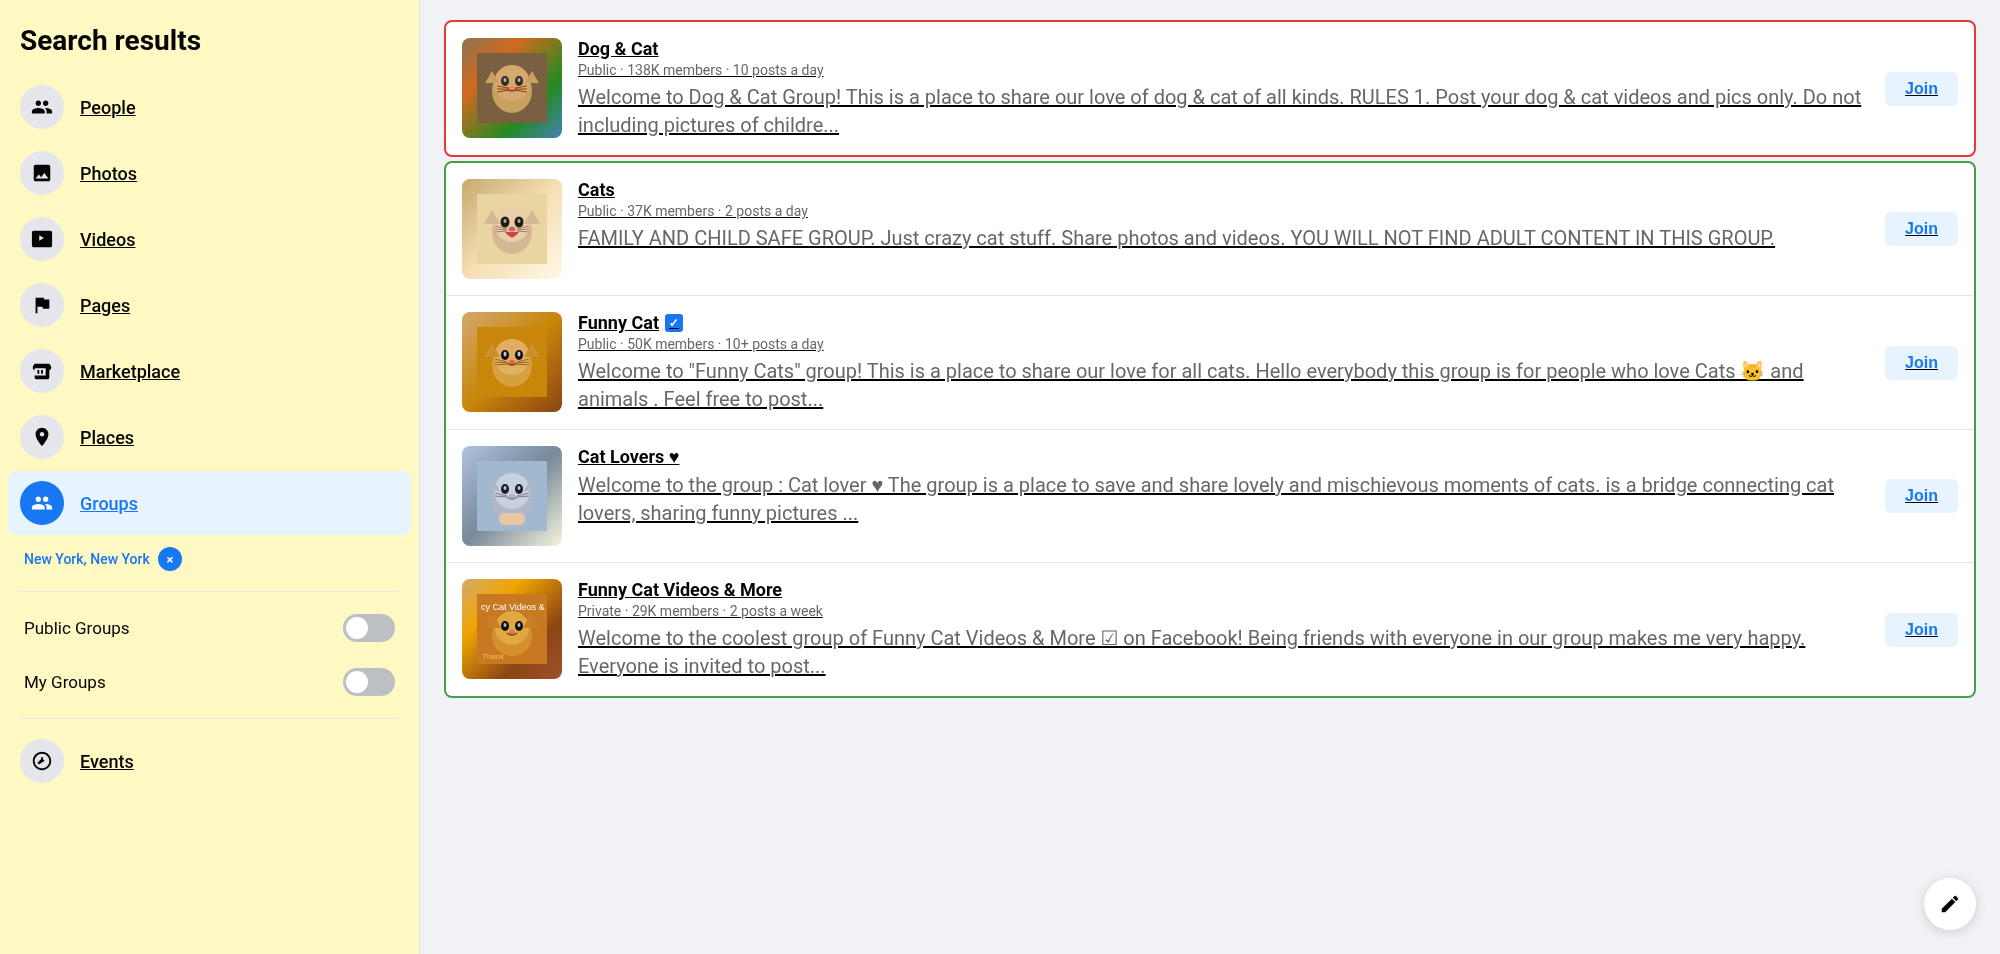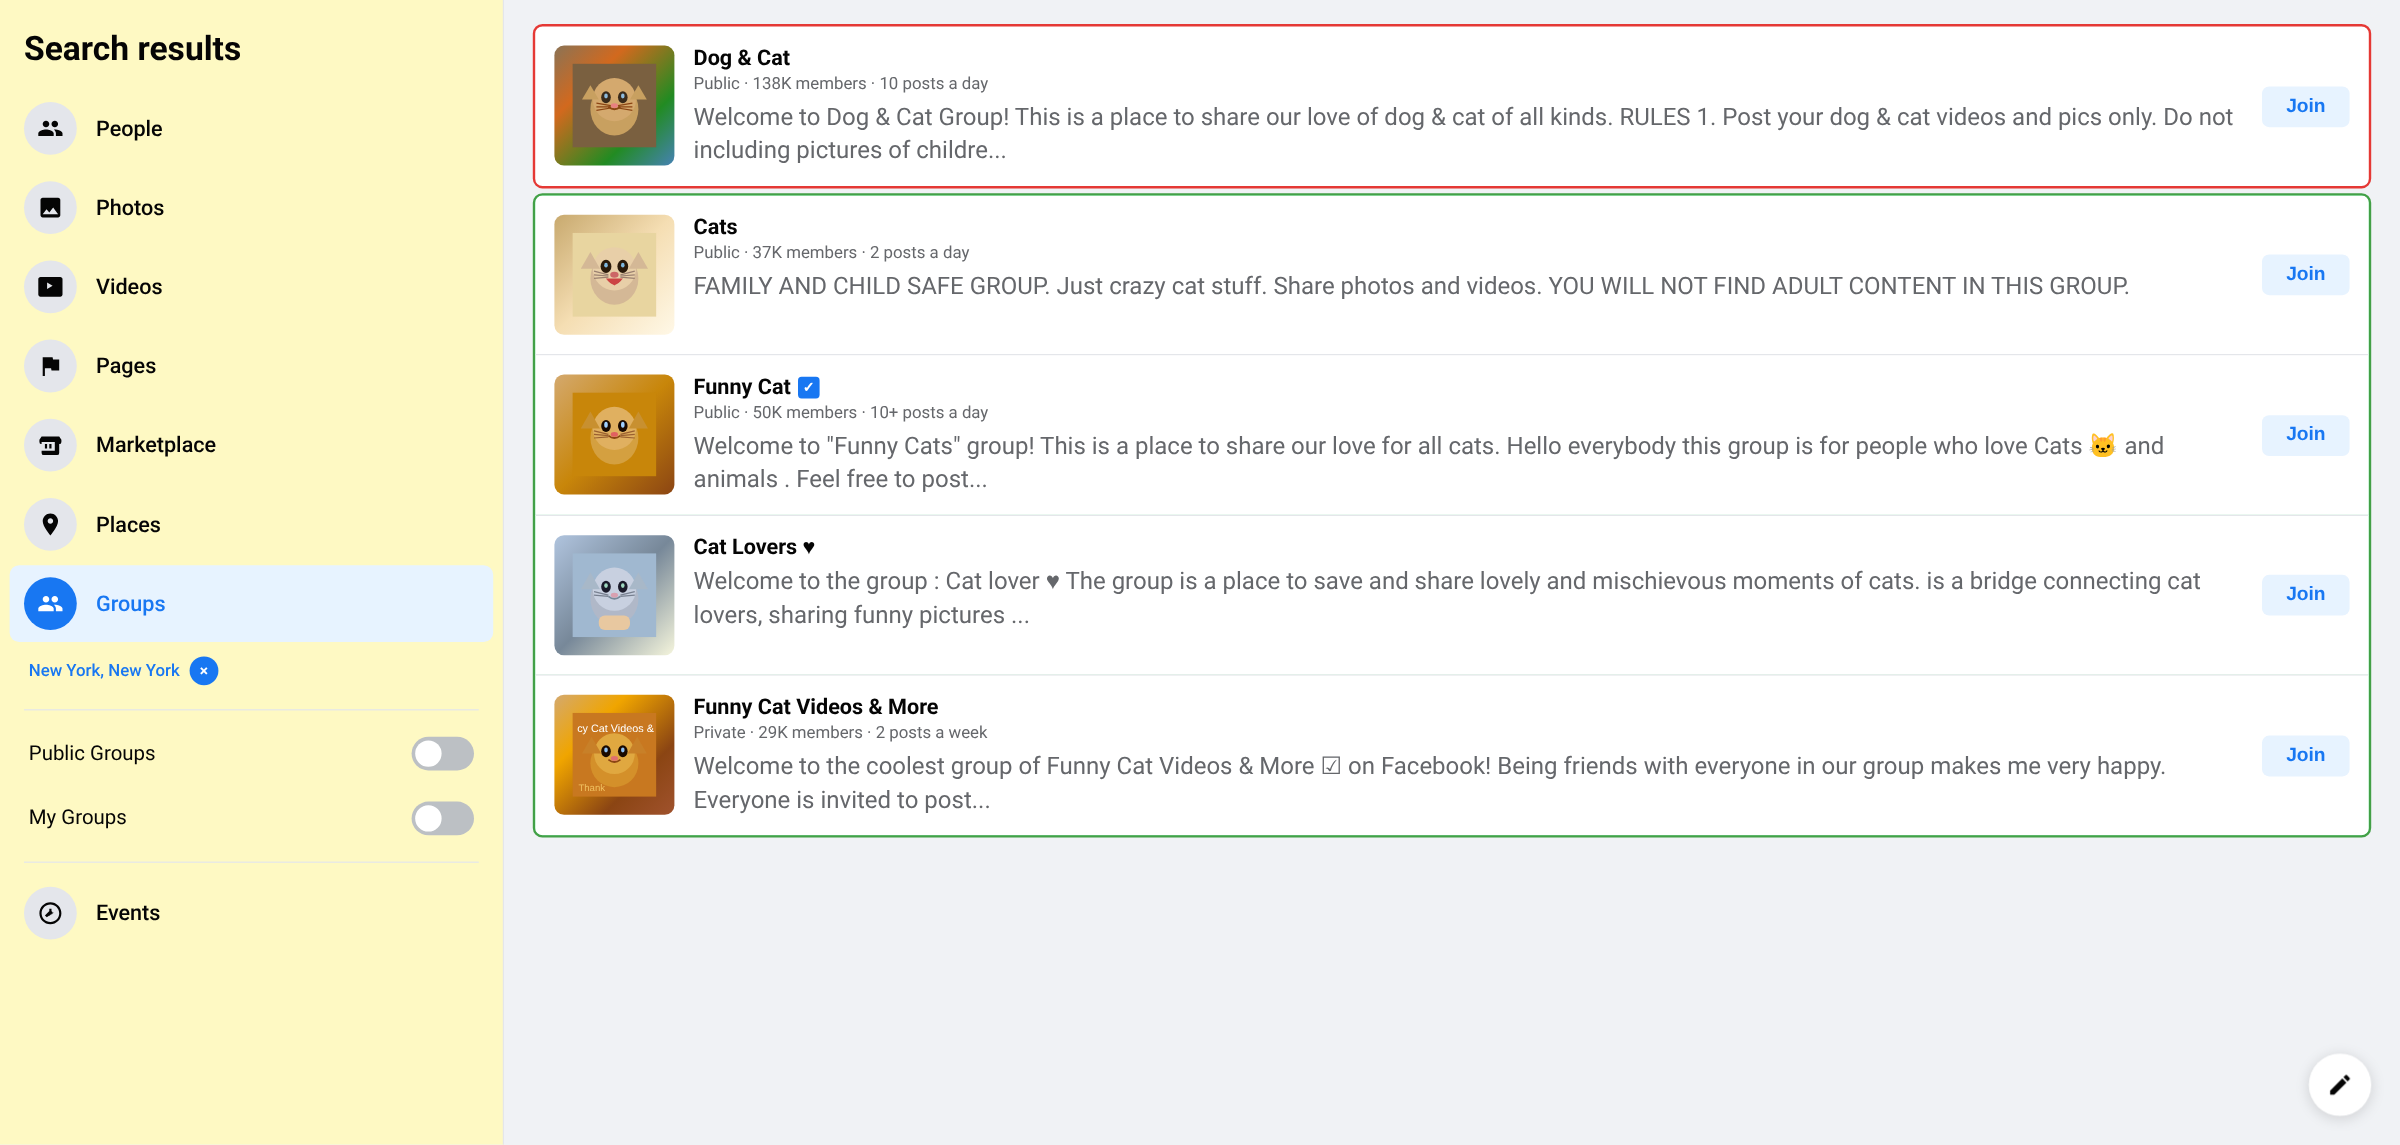--- a/index.html
+++ b/index.html
@@ -34,20 +34,21 @@
     .sidebar-item {
       display: flex;
       align-items: center;
       gap: 16px;
       padding: 10px 12px;
       border-radius: 8px;
       cursor: pointer;
       color: #050505;
       font-size: 18px;
       font-weight: 500;
+      text-decoration: underline;
     }
 
     .sidebar-item.active {
       background: #e7f3ff;
       color: #1877f2;
     }
 
     .sidebar-icon {
       width: 44px;
       height: 44px;
@@ -162,20 +163,21 @@
     }
 
     
     .main-content {
       flex: 1;
       padding: 20px 24px;
       overflow-y: auto;
       display: flex;
       flex-direction: column;
       gap: 0;
+      text-decoration: underline;
     }
 
     
     .group-card {
       background: #fff;
       border-radius: 8px;
       padding: 16px;
       display: flex;
       align-items: flex-start;
       gap: 16px;
@@ -186,21 +188,21 @@
     .group-card.red-border {
       border: 2.5px solid #e53935;
       border-radius: 8px;
       margin-bottom: 4px;
     }
 
     .green-border-wrapper {
       border: 2.5px solid #43a047;
       border-radius: 8px;
       overflow: hidden;
-      background: #86efac;
+      background: #ec4899;
       margin-bottom: 8px;
     }
 
     .green-border-wrapper .group-card {
       border-radius: 0;
       margin-bottom: 0;
     }
 
     .green-border-wrapper .group-card + .group-card {
       border-top: 1px solid #e4e6ea;

